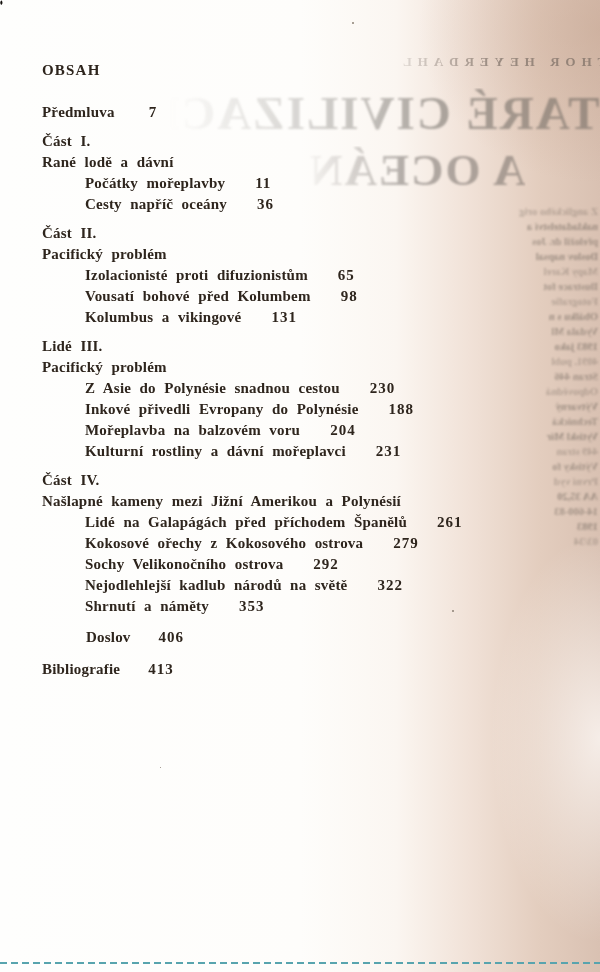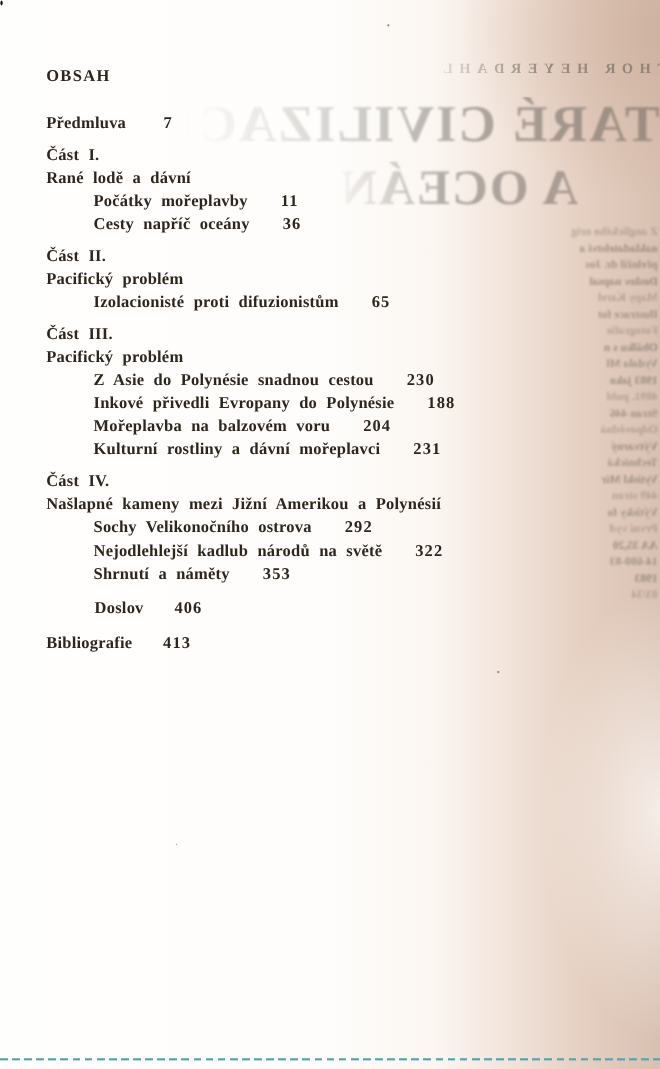--- a/index.html
+++ b/index.html
@@ -145,41 +145,53 @@
       <span>Cesty napříč oceány</span><span class="pg">36</span>
     </div>
 
     <div class="row part">
       <span class="plabel">Část II.</span>
         <span>Pacifický problém</span>
     </div>
     <div class="row ent">
       <span>Izolacionisté proti difuzionistům</span><span class="pg">65</span>
     </div>
-
-    <div class="row part">
-      <span class="plabel">Část III.</span>
+    <div class="row ent">
+      <span>Vousatí bohové před Kolumbem</span><span class="pg">98</span>
+    </div>
+    <div class="row ent">
+      <span>Kolumbus a vikingové</span><span class="pg">131</span>
+    </div>
+
+    <div class="row part">
+      <span class="plabel">Lidé III.</span>
         <span>Pacifický problém</span>
     </div>
     <div class="row ent">
       <span>Z Asie do Polynésie snadnou cestou</span><span class="pg">230</span>
     </div>
     <div class="row ent">
       <span>Inkové přivedli Evropany do Polynésie</span><span class="pg">188</span>
     </div>
     <div class="row ent">
       <span>Mořeplavba na balzovém voru</span><span class="pg">204</span>
     </div>
     <div class="row ent">
       <span>Kulturní rostliny a dávní mořeplavci</span><span class="pg">231</span>
     </div>
 
     <div class="row part">
       <span class="plabel">Část IV.</span>
         <span>Našlapné kameny mezi Jižní Amerikou a Polynésií</span>
+    </div>
+    <div class="row ent">
+      <span>Lidé na Galapágách před příchodem Španělů</span><span class="pg">261</span>
+    </div>
+    <div class="row ent">
+      <span>Kokosové ořechy z Kokosového ostrova</span><span class="pg">279</span>
     </div>
     <div class="row ent">
       <span>Sochy Velikonočního ostrova</span><span class="pg">292</span>
     </div>
     <div class="row ent">
       <span>Nejodlehlejší kadlub národů na světě</span><span class="pg">322</span>
     </div>
     <div class="row ent">
       <span>Shrnutí a náměty</span><span class="pg">353</span>
     </div>

